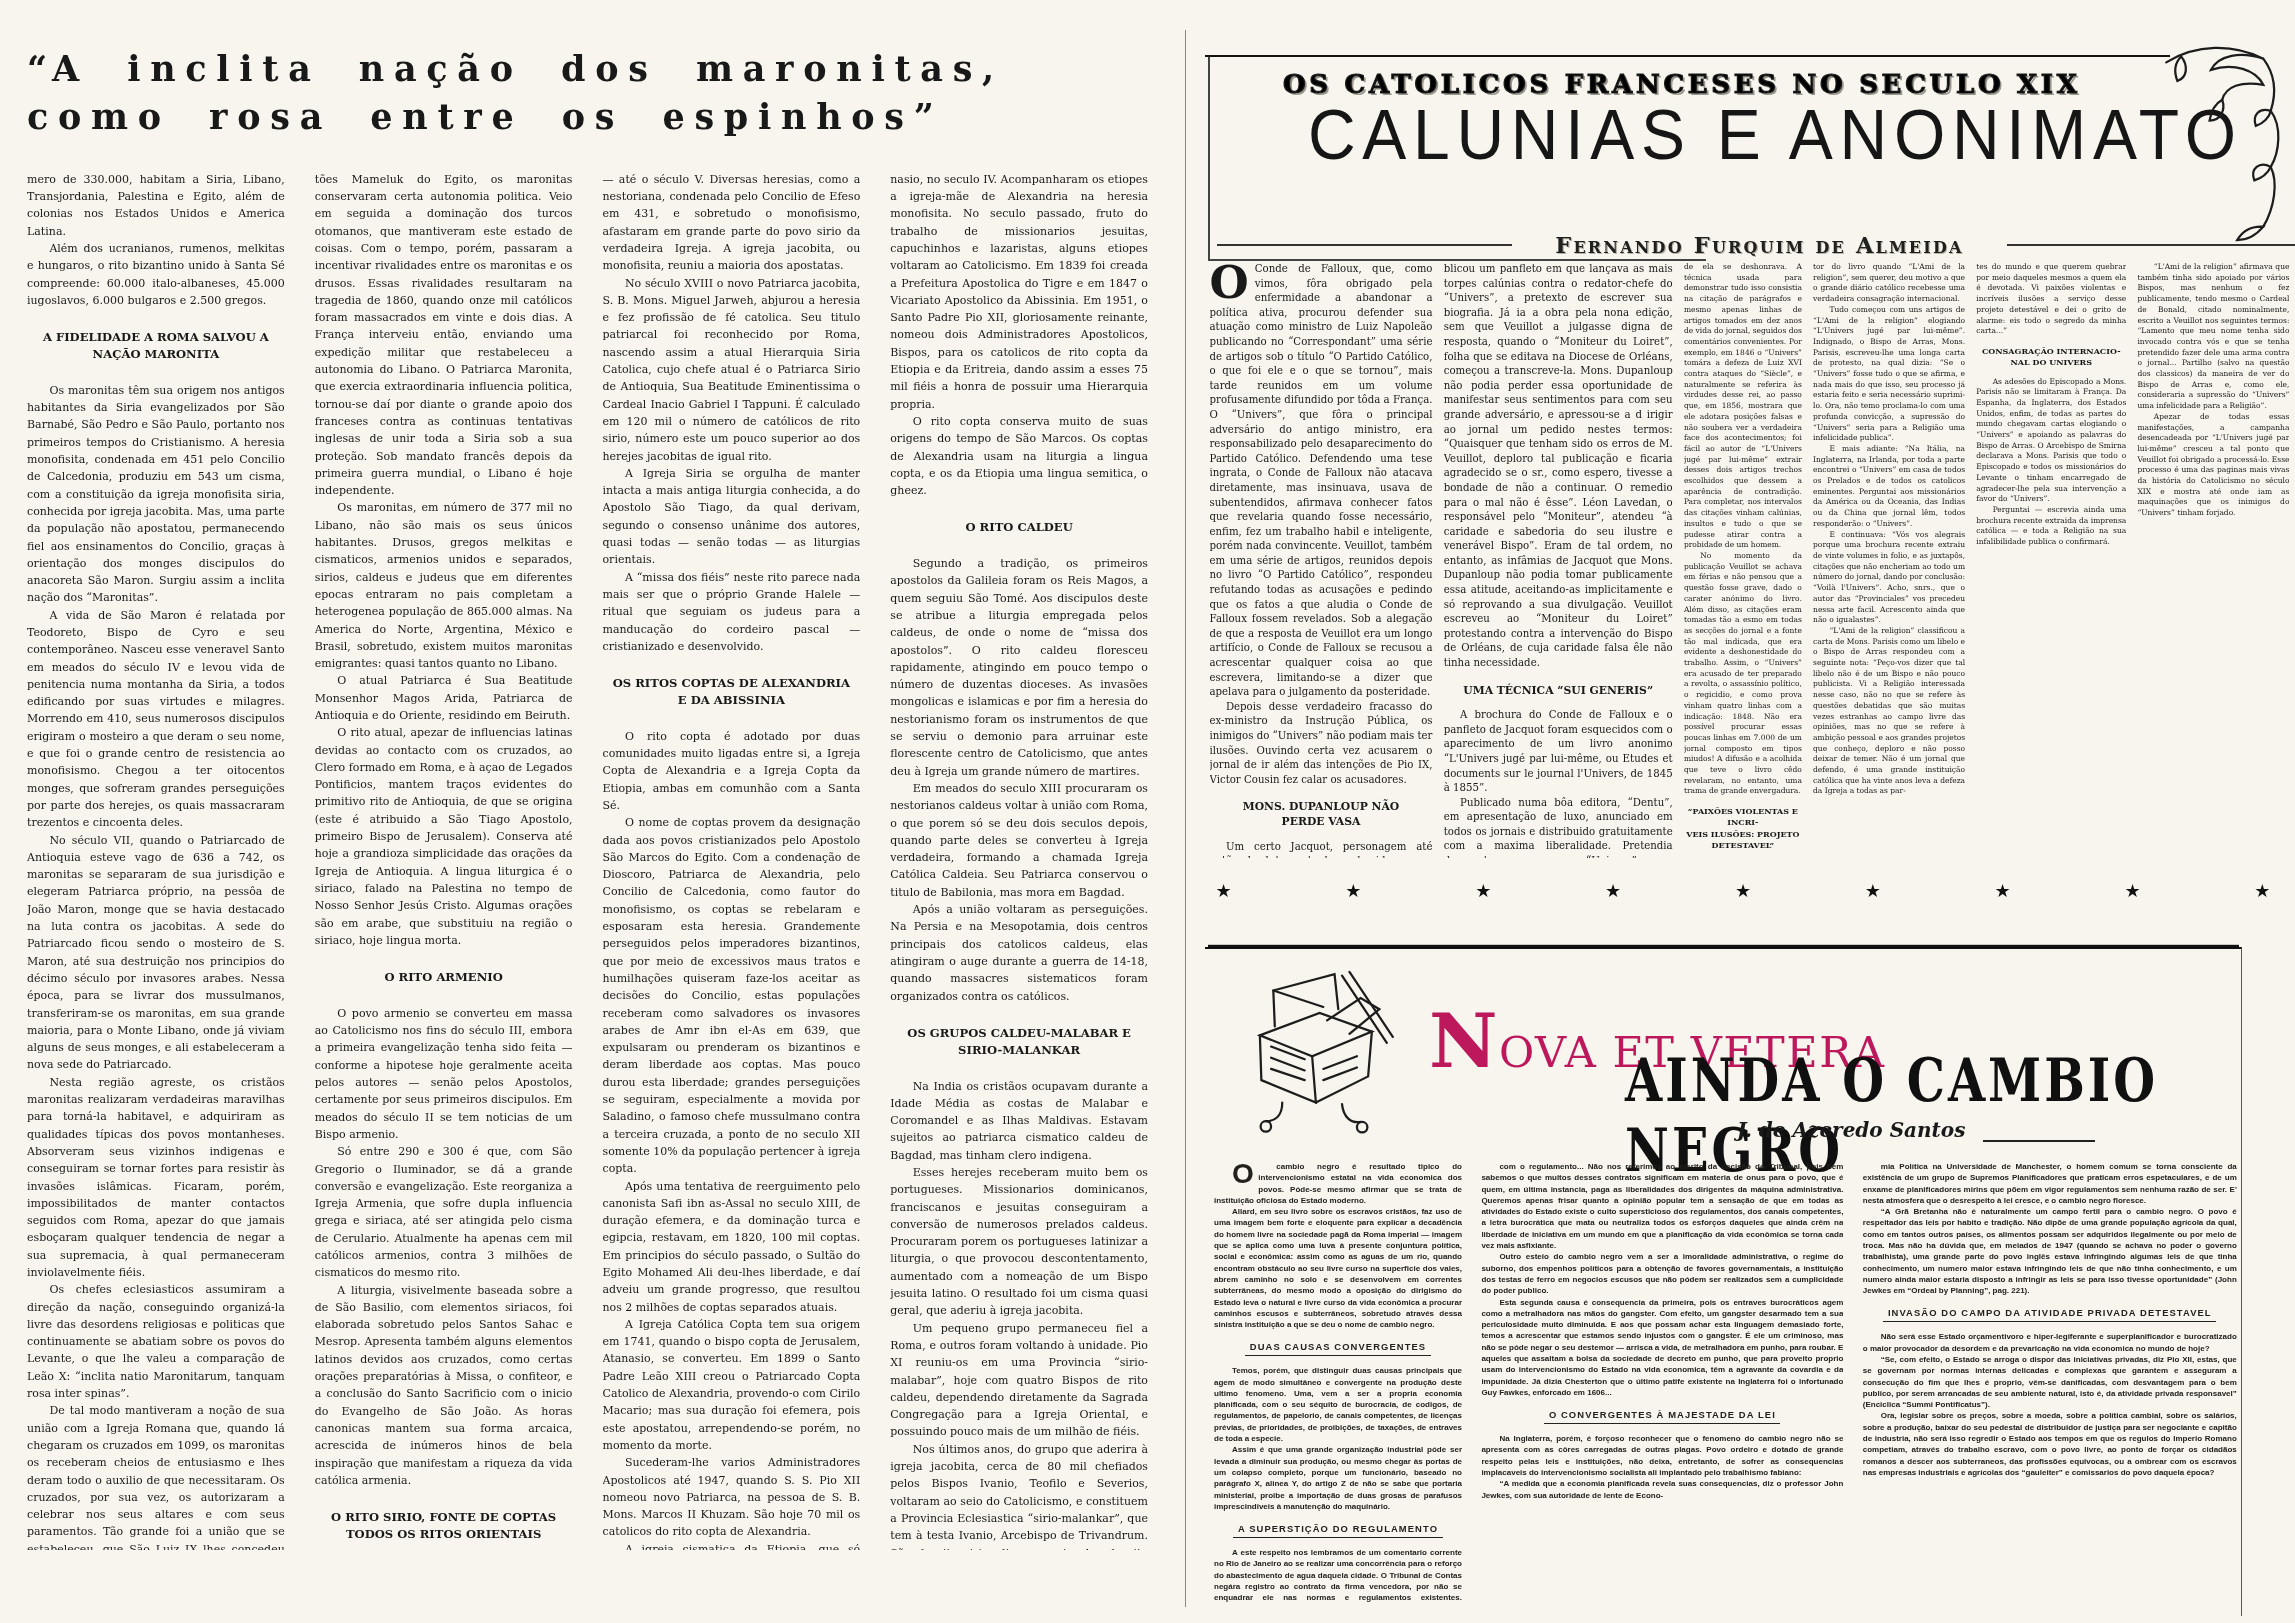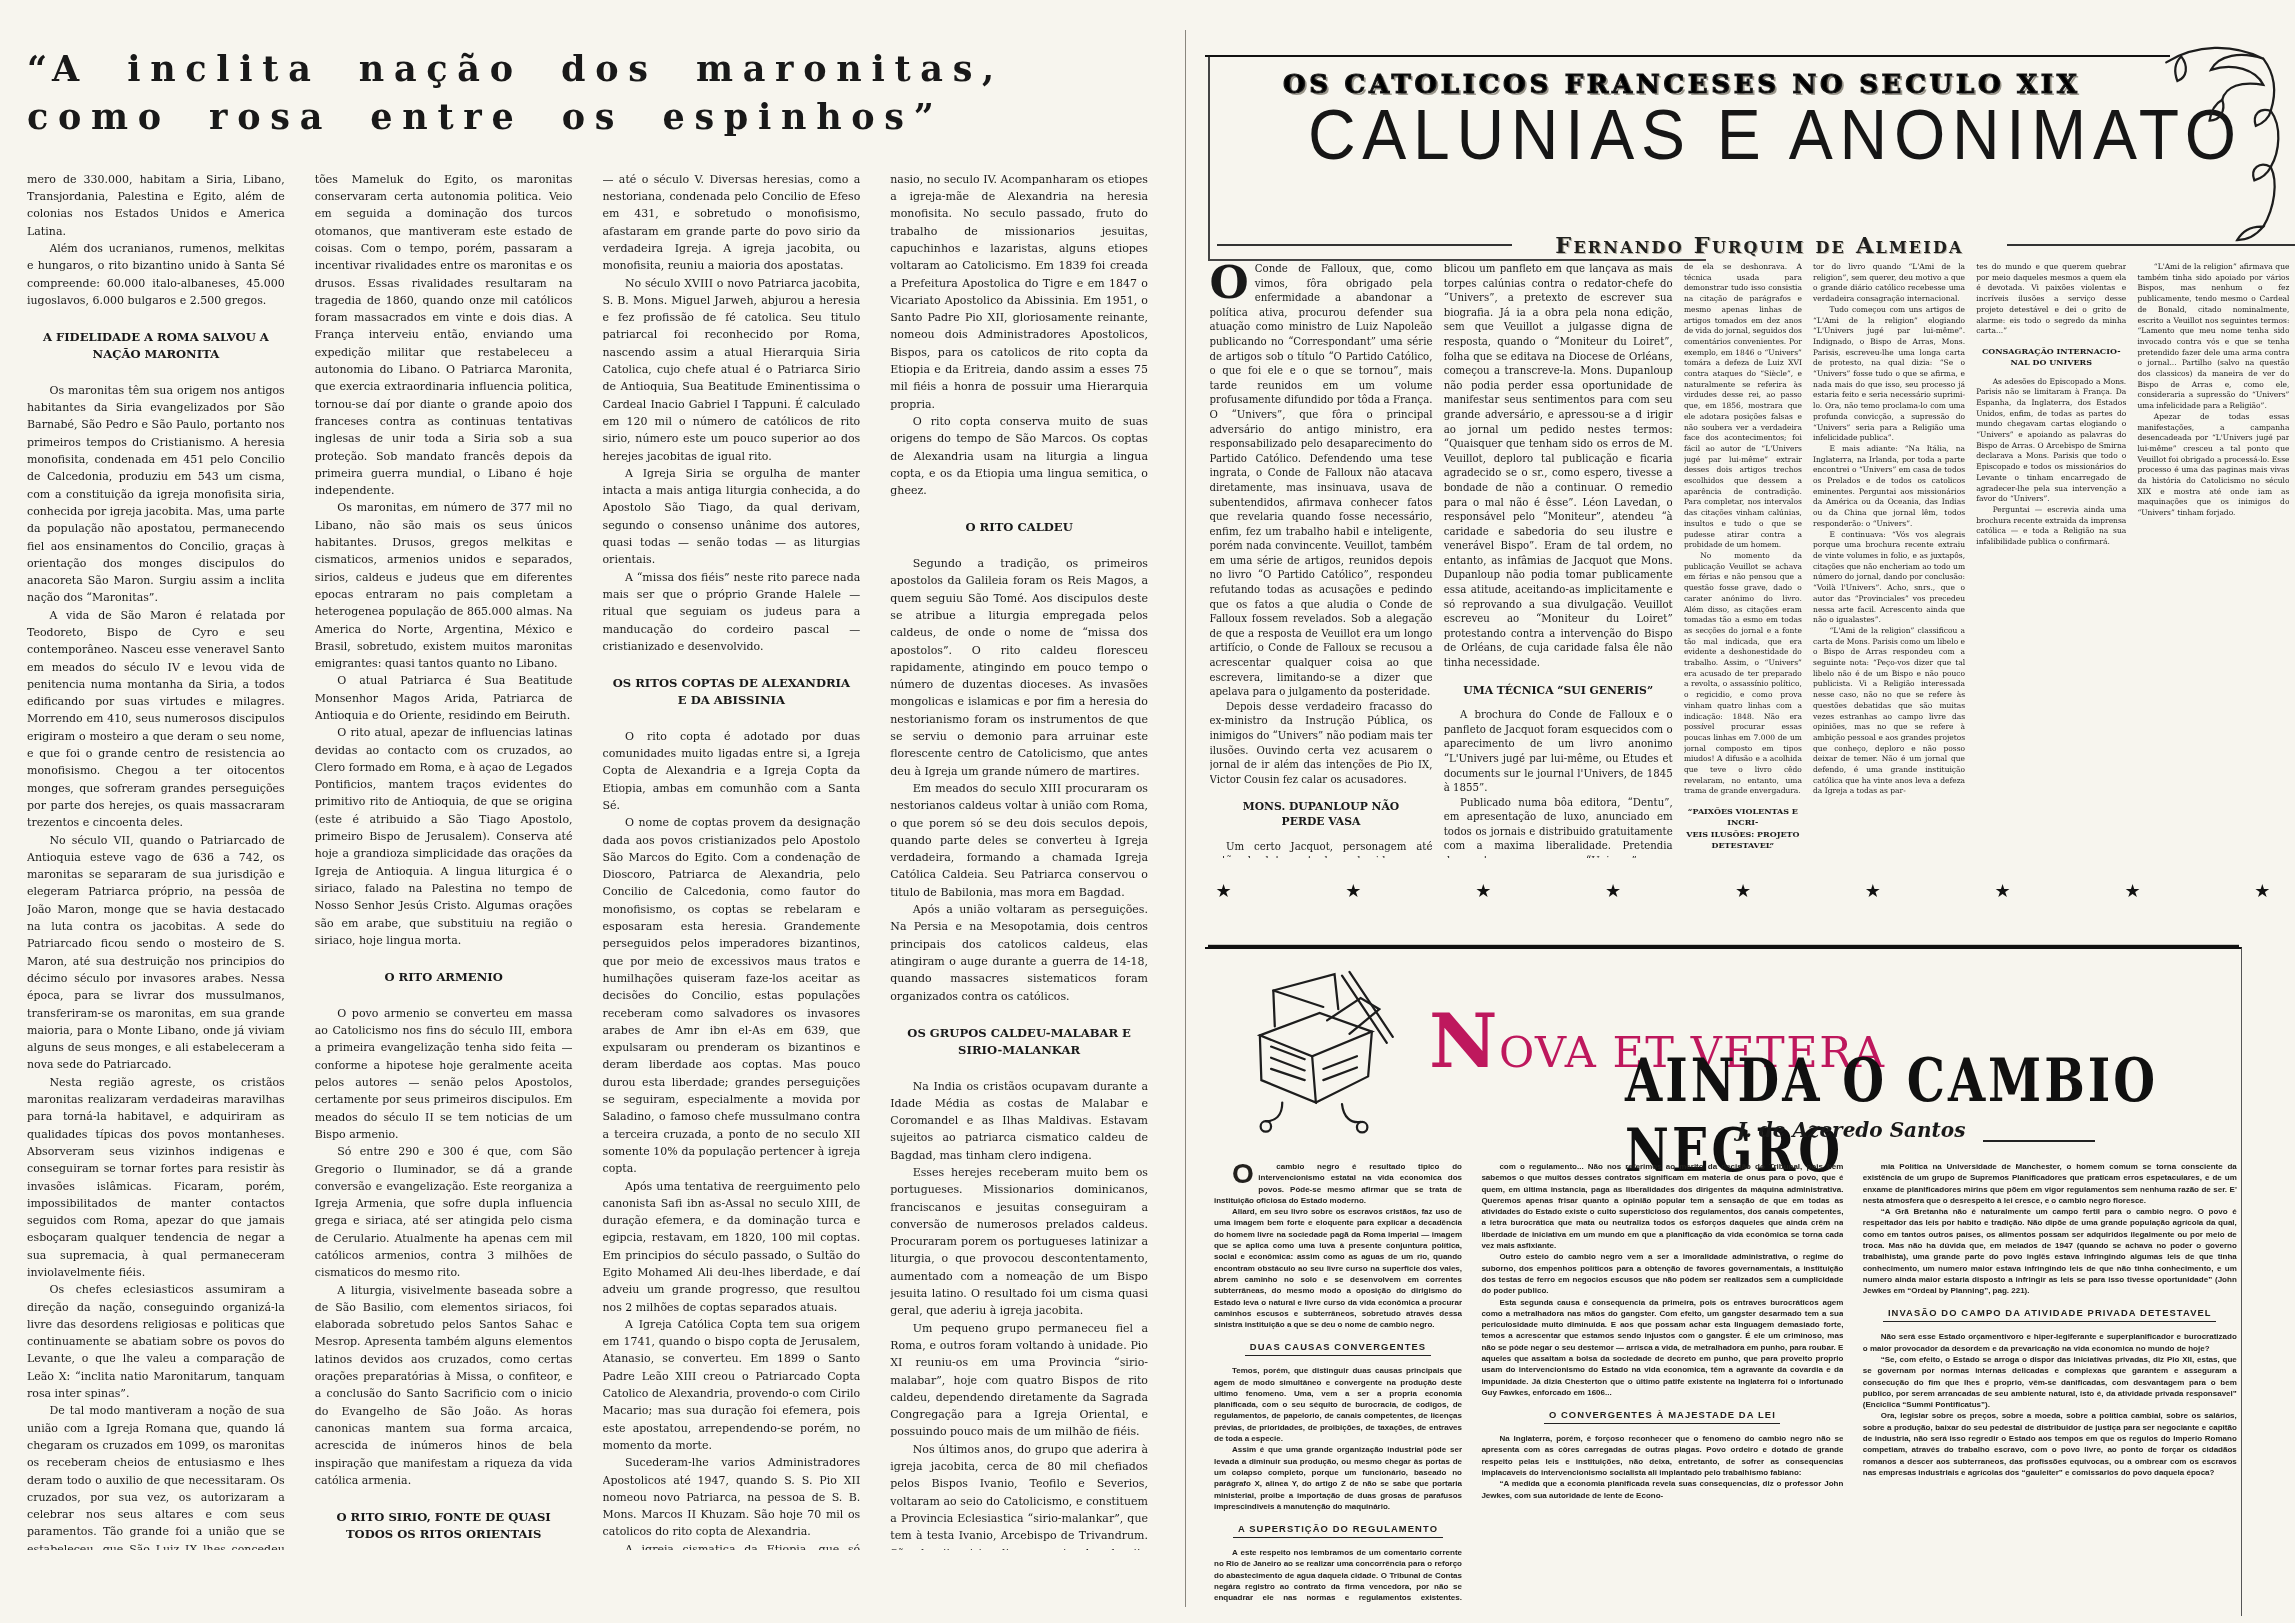--- a/index.html
+++ b/index.html
@@ -91,21 +91,21 @@
         </div>
         <div class="col">
           <p class="cont">tões Mameluk do Egito, os maronitas conservaram certa autonomia politica. Veio em seguida a dominação dos turcos otomanos, que mantiveram este estado de coisas. Com o tempo, porém, passaram a incentivar rivalidades entre os maronitas e os drusos. Essas rivalidades resultaram na tragedia de 1860, quando onze mil católicos foram massacrados em vinte e dois dias. A França interveiu então, enviando uma expedição militar que restabeleceu a autonomia do Libano. O Patriarca Maronita, que exercia extraordinaria influencia politica, tornou-se daí por diante o grande apoio dos franceses contra as continuas tentativas inglesas de unir toda a Siria sob a sua proteção. Sob mandato francês depois da primeira guerra mundial, o Libano é hoje independente.</p>
           <p>Os maronitas, em número de 377 mil no Libano, não são mais os seus únicos habitantes. Drusos, gregos melkitas e cismaticos, armenios unidos e separados, sirios, caldeus e judeus que em diferentes epocas entraram no pais completam a heterogenea população de 865.000 almas. Na America do Norte, Argentina, México e Brasil, sobretudo, existem muitos maronitas emigrantes: quasi tantos quanto no Libano.</p>
           <p>O atual Patriarca é Sua Beatitude Monsenhor Magos Arida, Patriarca de Antioquia e do Oriente, residindo em Beiruth.</p>
           <p>O rito atual, apezar de influencias latinas devidas ao contacto com os cruzados, ao Clero formado em Roma, e à açao de Legados Pontificios, mantem traços evidentes do primitivo rito de Antioquia, de que se origina (este é atribuido a São Tiago Apostolo, primeiro Bispo de Jerusalem). Conserva até hoje a grandioza simplicidade das orações da Igreja de Antioquia. A lingua liturgica é o siriaco, falado na Palestina no tempo de Nosso Senhor Jesús Cristo. Algumas orações são em arabe, que substituiu na região o siriaco, hoje lingua morta.</p>
           <h4>O RITO ARMENIO</h4>
           <p>O povo armenio se converteu em massa ao Catolicismo nos fins do século III, embora a primeira evangelização tenha sido feita — conforme a hipotese hoje geralmente aceita pelos autores — senão pelos Apostolos, certamente por seus primeiros discipulos. Em meados do século II se tem noticias de um Bispo armenio.</p>
           <p>Só entre 290 e 300 é que, com São Gregorio o Iluminador, se dá a grande conversão e evangelização. Este reorganiza a Igreja Armenia, que sofre dupla influencia grega e siriaca, até ser atingida pelo cisma de Cerulario. Atualmente ha apenas cem mil católicos armenios, contra 3 milhões de cismaticos do mesmo rito.</p>
           <p>A liturgia, visivelmente baseada sobre a de São Basilio, com elementos siriacos, foi elaborada sobretudo pelos Santos Sahac e Mesrop. Apresenta também alguns elementos latinos devidos aos cruzados, como certas orações preparatórias à Missa, o confiteor, e a conclusão do Santo Sacrificio com o inicio do Evangelho de São João. As horas canonicas mantem sua forma arcaica, acrescida de inúmeros hinos de bela inspiração que manifestam a riqueza da vida católica armenia.</p>
-          <h4>O RITO SIRIO, FONTE DE QUASI
+          <h4>O RITO SIRIO, FONTE DE COPTAS
 TODOS OS RITOS ORIENTAIS</h4>
         </div>
         <div class="col">
           <p class="cont">— até o século V. Diversas heresias, como a nestoriana, condenada pelo Concilio de Efeso em 431, e sobretudo o monofisismo, afastaram em grande parte do povo sirio da verdadeira Igreja. A igreja jacobita, ou monofisita, reuniu a maioria dos apostatas.</p>
           <p>No século XVIII o novo Patriarca jacobita, S. B. Mons. Miguel Jarweh, abjurou a heresia e fez profissão de fé catolica. Seu titulo patriarcal foi reconhecido por Roma, nascendo assim a atual Hierarquia Siria Catolica, cujo chefe atual é o Patriarca Sirio de Antioquia, Sua Beatitude Eminentissima o Cardeal Inacio Gabriel I Tappuni. É calculado em 120 mil o número de católicos de rito sirio, número este um pouco superior ao dos herejes jacobitas de igual rito.</p>
           <p>A Igreja Siria se orgulha de manter intacta a mais antiga liturgia conhecida, a do Apostolo São Tiago, da qual derivam, segundo o consenso unânime dos autores, quasi todas — senão todas — as liturgias orientais.</p>
           <p>A “missa dos fiéis” neste rito parece nada mais ser que o próprio Grande Halele — ritual que seguiam os judeus para a manducação do cordeiro pascal — cristianizado e desenvolvido.</p>
           <h4>OS RITOS COPTAS DE ALEXANDRIA
 E DA ABISSINIA</h4>
           <p>O rito copta é adotado por duas comunidades muito ligadas entre si, a Igreja Copta de Alexandria e a Igreja Copta da Etiopia, ambas em comunhão com a Santa Sé.</p>

